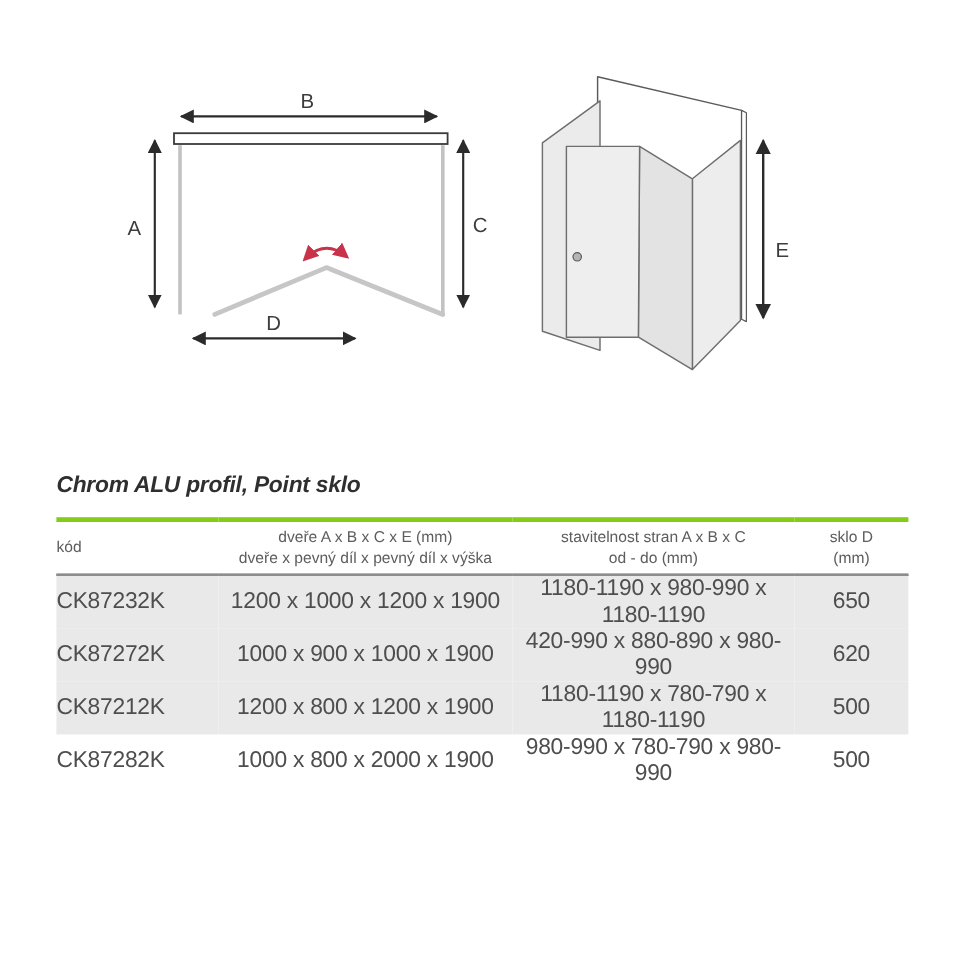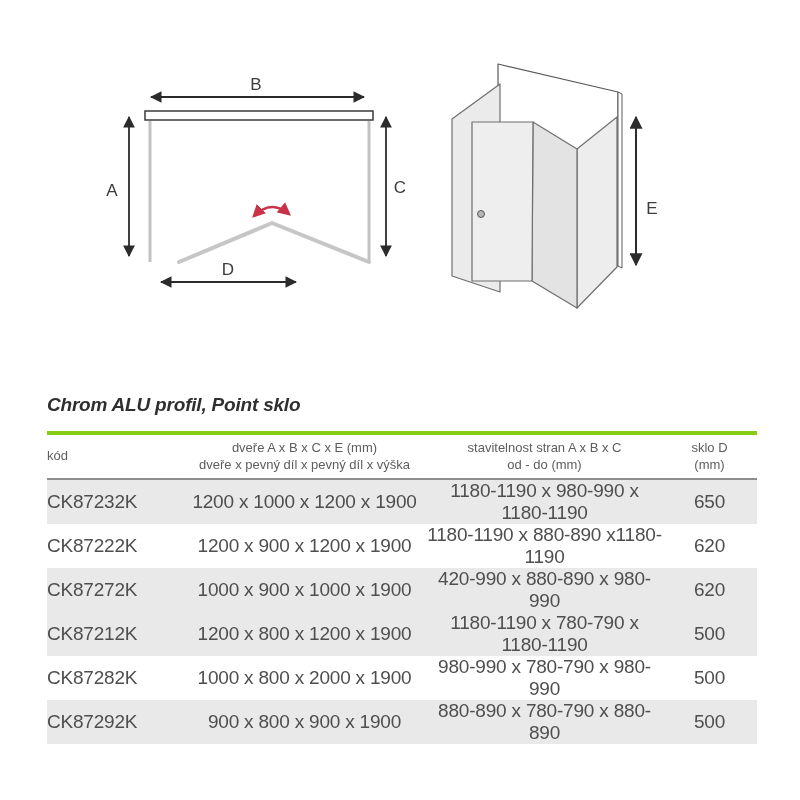--- a/index.html
+++ b/index.html
@@ -123,46 +123,34 @@
         </th>
       </tr>
     </thead>
     <tbody>
       <tr class="striped">
         <td class="c-kod">CK87232K</td>
         <td class="c-center">1200 x 1000 x 1200 x 1900</td>
         <td class="c-center c-small">1180-1190 x 980-990 x 1180-1190</td>
         <td class="c-center">650</td>
       </tr>
-      <tr>
-        <td class="c-kod">CK87222K</td>
-        <td class="c-center">1200 x 900 x 1200 x 1900</td>
-        <td class="c-center c-small">1180-1190 x 880-890 x1180-1190</td>
-        <td class="c-center">620</td>
-      </tr>
       <tr class="striped">
         <td class="c-kod">CK87272K</td>
         <td class="c-center">1000 x 900 x 1000 x 1900</td>
         <td class="c-center c-small">420-990 x 880-890 x 980-990</td>
         <td class="c-center">620</td>
       </tr>
       <tr class="striped">
         <td class="c-kod">CK87212K</td>
         <td class="c-center">1200 x 800 x 1200 x 1900</td>
         <td class="c-center c-small">1180-1190 x 780-790 x 1180-1190</td>
         <td class="c-center">500</td>
       </tr>
       <tr>
         <td class="c-kod">CK87282K</td>
         <td class="c-center">1000 x 800 x 2000 x 1900</td>
         <td class="c-center c-small">980-990 x 780-790 x 980-990</td>
         <td class="c-center">500</td>
       </tr>
-      <tr class="striped">
-        <td class="c-kod">CK87292K</td>
-        <td class="c-center">900 x 800 x 900 x 1900</td>
-        <td class="c-center c-small">880-890 x 780-790 x 880-890</td>
-        <td class="c-center">500</td>
-      </tr>
     </tbody>
   </table>
 
 </div>
 
 </body></html>

